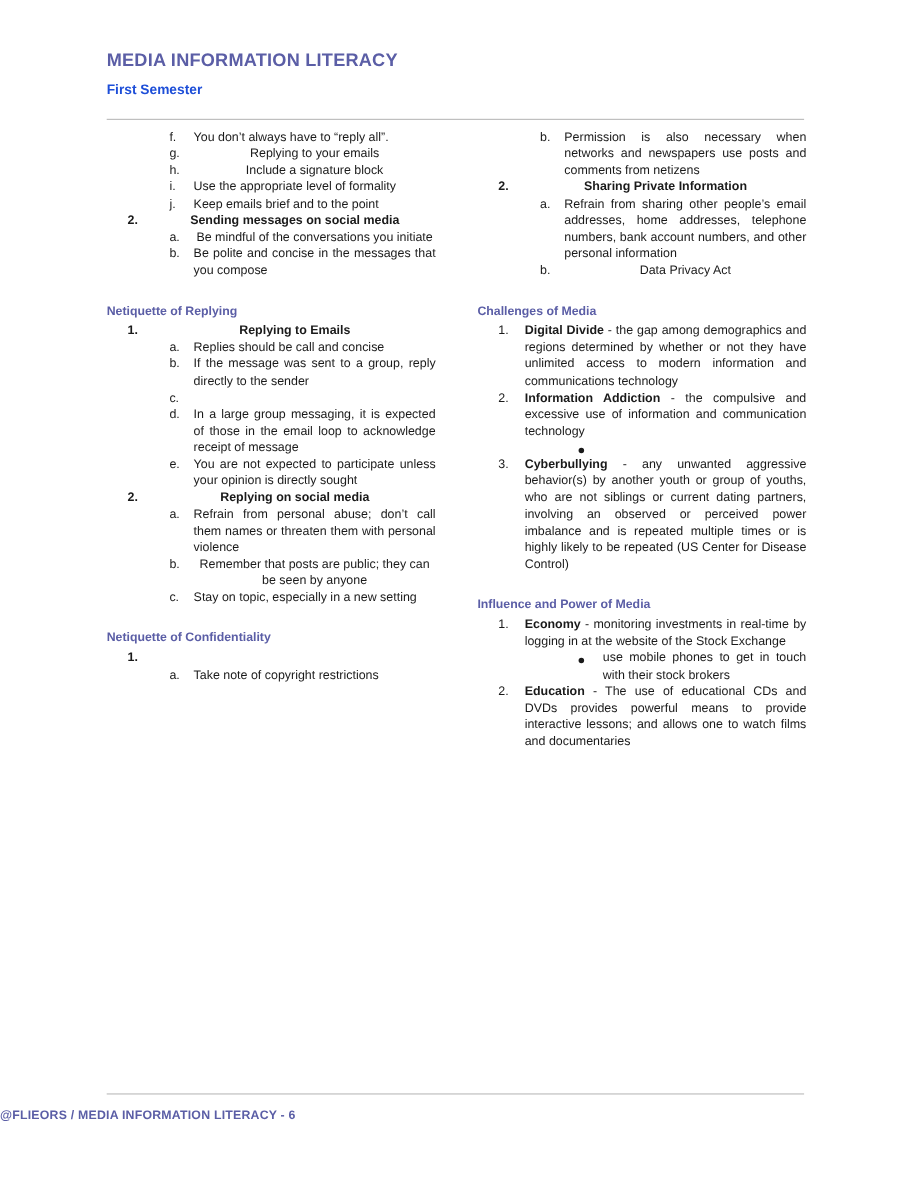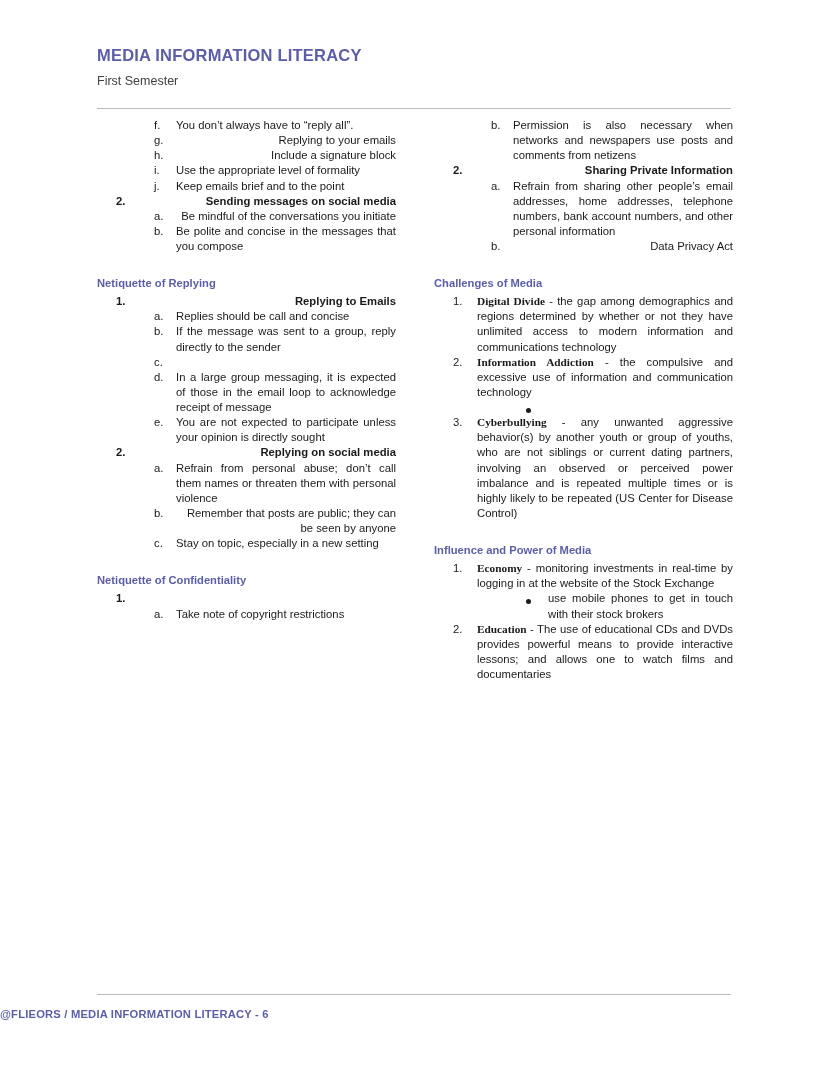--- a/index.html
+++ b/index.html
@@ -32,22 +32,22 @@
   .doc-title {
     font-size: 16.5px;
     font-weight: bold;
     color: #5b5ea6;
     letter-spacing: 0.2px;
     margin: 0;
     line-height: 1.2;
   }
   .doc-subtitle {
     font-size: 12.5px;
-    font-weight: normal;
-    color: #404040;
+    font-weight: bold;
+    color: #1d4ed8;
     margin: 8px 0 0 0;
     line-height: 1.2;
   }
   .rule {
     position: absolute;
     left: 97px;
     width: 634px;
     height: 1px;
     background: #b9b9b9;
   }
@@ -92,41 +92,41 @@
   .marker {
     flex: 0 0 auto;
     text-align: left;
   }
   .body-txt {
     flex: 1 1 auto;
     text-align: justify;
     text-justify: inter-word;
     hyphens: none;
   }
-  .body-txt.noj { text-align: right; }
+  .body-txt.noj { text-align: center; }
 
   
   li.l1 > .marker { width: 24px; margin-left: 19px; font-weight: bold; }
   li.l1 { font-weight: bold; }
   li.l1.plain { font-weight: normal; }
   li.l1.plain > .marker { font-weight: normal; }
 
   
   li.l2 > .marker { width: 22px; margin-left: 57px; }
   
   li.l3 > .marker { width: 22px; margin-left: 92px; }
   .bullet-dot {
     display: inline-block;
     width: 5px; height: 5px;
     border-radius: 50%;
     background: #1a1a1a;
     vertical-align: middle;
     margin-top: 5px;
   }
-  strong.term { font-weight: bold; font-family: Liberation Serif, serif; }
+  strong.term { font-weight: bold; }
 
   .footer {
     position: absolute;
     left: 0;
     top: 1004px;
     width: 828px;
     text-align: left;
   }
   .footer-txt {
     font-size: 11.2px;

